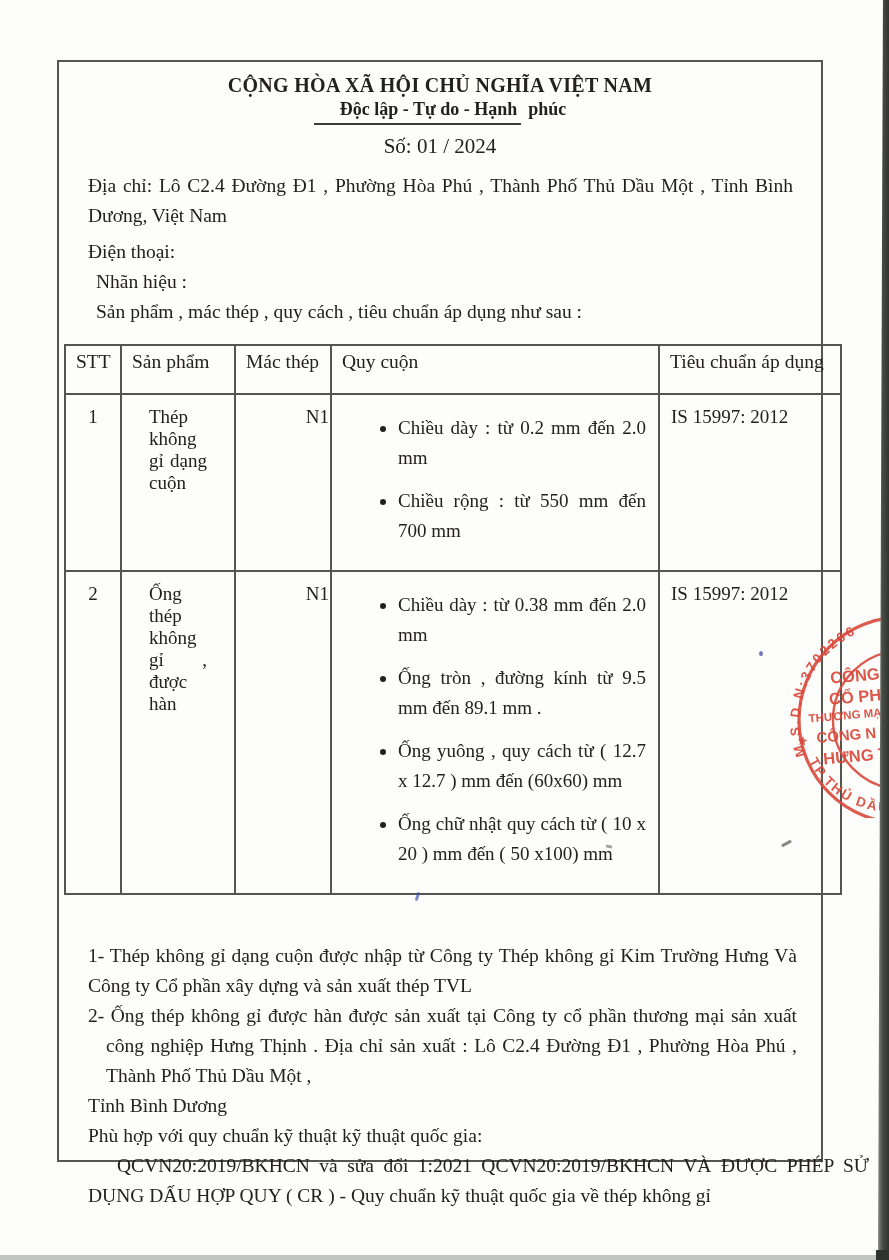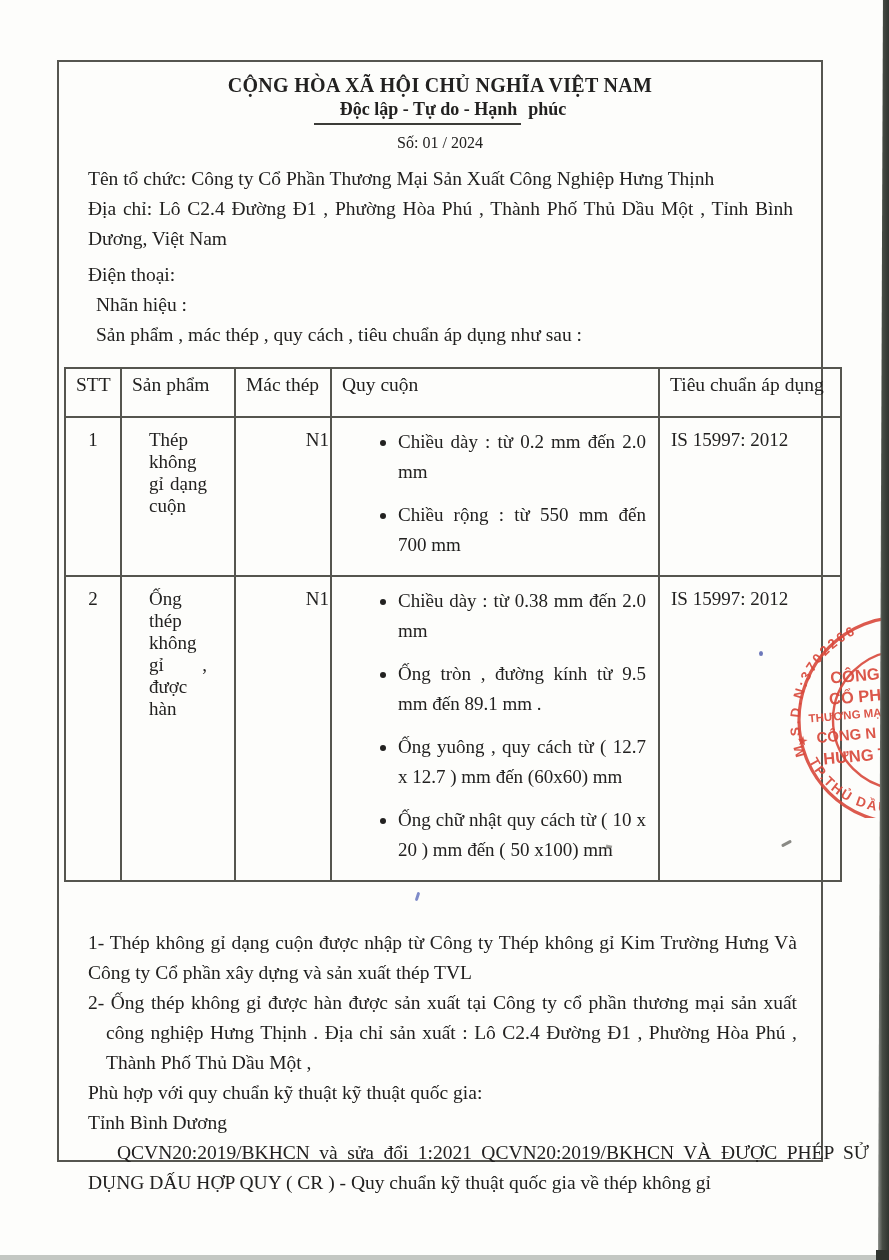--- a/index.html
+++ b/index.html
@@ -11,40 +11,40 @@
   .sheet{
     position:absolute;left:57px;top:60px;width:766px;height:1102px;
     box-sizing:border-box;border:2px solid #565650;
   }
   
   .national{margin:12px 0 2px;text-align:center;font-size:20px;font-weight:700;letter-spacing:.3px;}
   .motto{margin:2px 12px 0;text-align:center;font-size:18px;font-weight:700;}
   .motto .uline{display:inline-block;border-bottom:2.5px solid #3c3c38;padding:0 4px 3px 26px;}
   .motto .tail{margin-left:7px;}
   .doc-title{margin:31px 0 2px;text-align:center;font-size:25px;font-weight:700;letter-spacing:.5px;}
-  .doc-number{margin:9px 16px 12px;text-align:center;font-size:16px;}
+  .doc-number{margin:9px 16px 12px;text-align:center;font-size:21px;}
   
   .info{margin:0 28px 0 29px;font-size:19.5px;line-height:30px;}
   .info p{margin:0;}
   .info .addr{max-width:716px;text-align:justify;}
   .info .phone{margin-top:6px;}
   .info .ind2{margin-left:8px;}
   .bold{font-weight:700;}
   
   table.spec{
     margin:17px 0 0 5px;border-collapse:collapse;table-layout:fixed;width:776px;
     font-size:19px;
   }
   table.spec th,table.spec td{border:2px solid #55554f;vertical-align:top;}
   table.spec th{height:37px;font-weight:400;font-size:19.5px;text-align:left;padding:5px 10px;border-radius:9px;}
   table.spec th.c{text-align:center;}
   td.stt{text-align:center;padding-top:11px;}
   td.product{padding:11px 27px;text-align:justify;}
   td.grade{text-align:right;padding-top:11px;}
-  td.specs{padding:2px 4px;}
+  td.specs{padding:11px 4px;}
   td.specs ul{margin:7px 0 0;padding-left:62px;}
   td.specs li{margin:0 0 13px;padding-right:8px;line-height:30px;text-align:justify;}
   td.standard{padding:11px 11px;}
   tr.r1{height:100px;}
   tr.r2{height:232px;}
   
   .notes{margin:46px 24px 0 29px;font-size:19.5px;line-height:30px;}
   .notes p{margin:0;}
   .note1{text-align:justify;}
   .note2{margin-top:1px;padding-left:18px;text-indent:-18px;text-align:justify;}
@@ -71,21 +71,20 @@
 
 <div class="page">
   <div class="sheet">
 
     <p class="national">CỘNG HÒA XÃ HỘI CHỦ NGHĨA VIỆT NAM</p>
     <p class="motto"><span class="uline">Độc lập - Tự do - Hạnh</span><span class="tail">phúc</span></p>
 
     <p class="doc-number">Số: 01 / 2024</p>
 
     <div class="info">
-      <p>Tên tổ chức: Công ty Cổ Phần Thương Mại Sản Xuất Công Nghiệp Hưng Thịnh</p>
       <p class="addr">Địa chỉ: Lô C2.4 Đường Đ1 , Phường Hòa Phú , Thành Phố Thủ Dầu Một , Tỉnh Bình Dương, Việt Nam</p>
       <p class="phone">Điện thoại:</p>
       <p class="ind2">Nhãn hiệu :</p>
       <p class="ind2">Sản phẩm , mác thép , quy cách , tiêu chuẩn áp dụng như sau :</p>
     </div>
 
     <table class="spec">
       <colgroup>
         <col style="width:56px">
           <col style="width:114px">
@@ -128,22 +127,22 @@
               </ul>
             </td>
             <td class="standard">IS 15997: 2012</td>
           </tr>
         </tbody>
     </table>
 
     <div class="notes">
       <p class="note1">1- Thép không gỉ dạng cuộn được nhập từ Công ty Thép không gỉ Kim Trường Hưng Và Công ty Cổ phần xây dựng và sản xuất thép TVL</p>
       <p class="note2">2- Ống thép không gỉ được hàn được sản xuất tại Công ty cổ phần thương mại sản xuất công nghiệp Hưng Thịnh . Địa chỉ sản xuất : Lô C2.4 Đường Đ1 , Phường Hòa Phú , Thành Phố Thủ Dầu Một ,</p>
+      <p>Tỉnh Bình Dương</p>
       <p>Phù hợp với quy chuẩn kỹ thuật kỹ thuật quốc gia:</p>
-      <p>Tỉnh Bình Dương</p>
       <p class="conformity">QCVN20:2019/BKHCN và sửa đổi 1:2021 QCVN20:2019/BKHCN VÀ ĐƯỢC PHÉP SỬ DỤNG DẤU HỢP QUY ( CR ) - Quy chuẩn kỹ thuật quốc gia về thép không gỉ</p>
     </div>
   </div>
 
   <svg class="stamp" width="111" height="212" viewBox="778 606 111 212">
     <defs>
       <path id="arcTop" d="M 806 757 A 97 97 0 0 1 884 626" fill="none"></path>
       <path id="arcBottom" d="M 809 761 A 92 92 0 0 0 886 812" fill="none"></path>
     </defs>
     <g stroke="#d9493c" fill="none" opacity="0.9">

